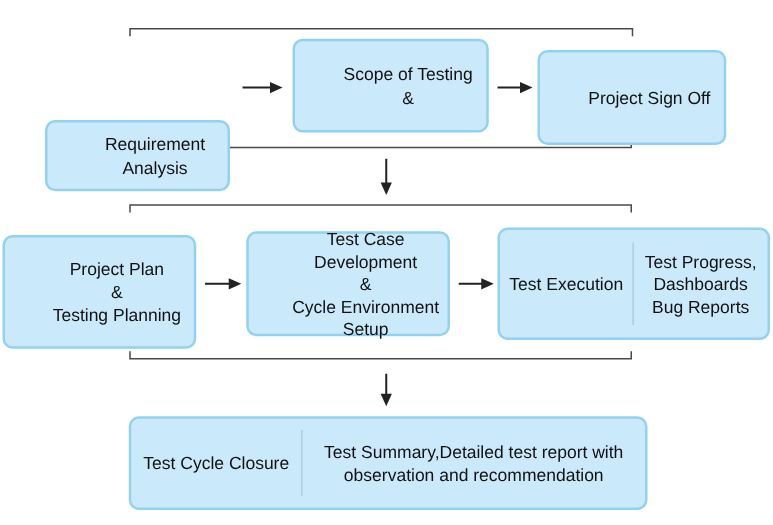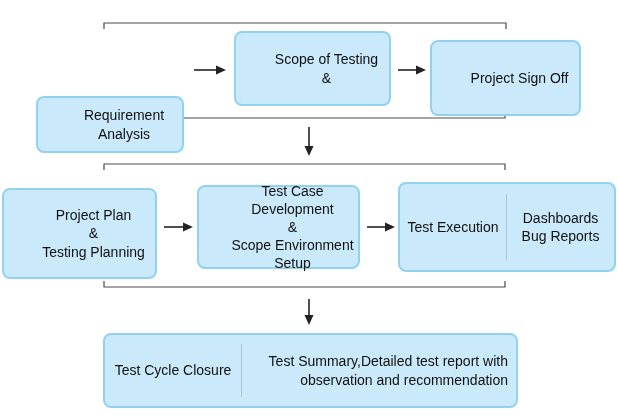--- a/index.html
+++ b/index.html
@@ -135,44 +135,45 @@
       <span>Project Plan</span>
       <span>&amp;</span>
       <span>Testing Planning</span>
     </div>
   </div>
 
   <div class="box" style="left:197px; top:185px; width:163px; height:84px;justify-content:flex-end;">
     <div class="label">
       <span>Test Case Development</span>
       <span>&amp;</span>
-      <span>Scope Environment Setup</span>
+      <span>Cycle Environment Setup</span>
     </div>
   </div>
 
   <div class="box split" style="left:398px; top:182px; width:218px; height:90px;">
     <div class="split-cell" style="width:106px;">
       <div class="label">
         <span>Test Execution</span>
       </div>
     </div>
     <div class="v-divider" style="height:66px;"></div>
     <div class="split-cell grow">
       <div class="label">
+        <span>Test Progress,</span>
         <span>Dashboards</span>
         <span>Bug Reports</span>
       </div>
     </div>
   </div>
 
   <div class="box split" style="left:103px; top:333px; width:415px; height:75px;">
     <div class="split-cell" style="width:136px;">
       <div class="label">
         <span>Test Cycle Closure</span>
       </div>
     </div>
     <div class="v-divider" style="height:53px;"></div>
-    <div class="split-cell grow" style="padding:16px 6px;text-align:right;">
+    <div class="split-cell grow" style="padding:16px 6px;">
       <div class="label" style="max-width:258px;">Test Summary,Detailed test report with observation and recommendation</div>
     </div>
   </div>
 
 </div>
 
 </body></html>

